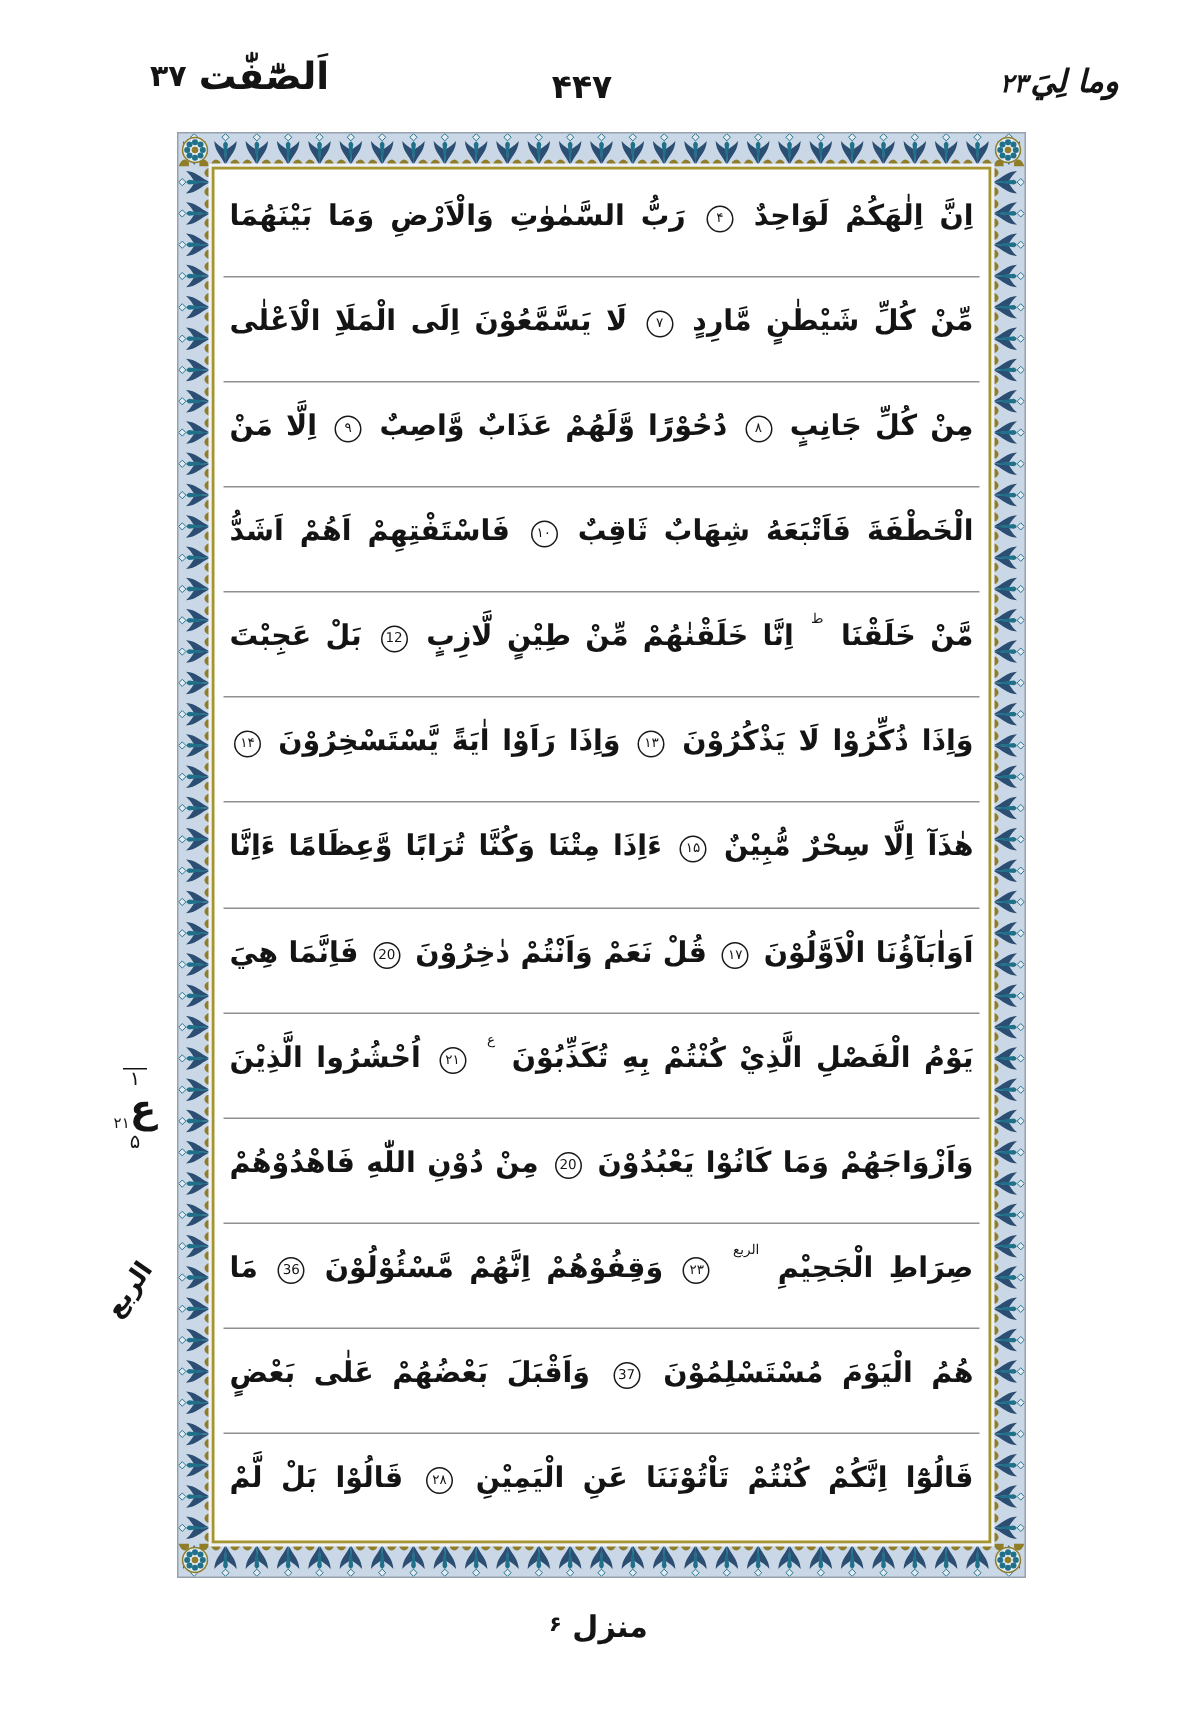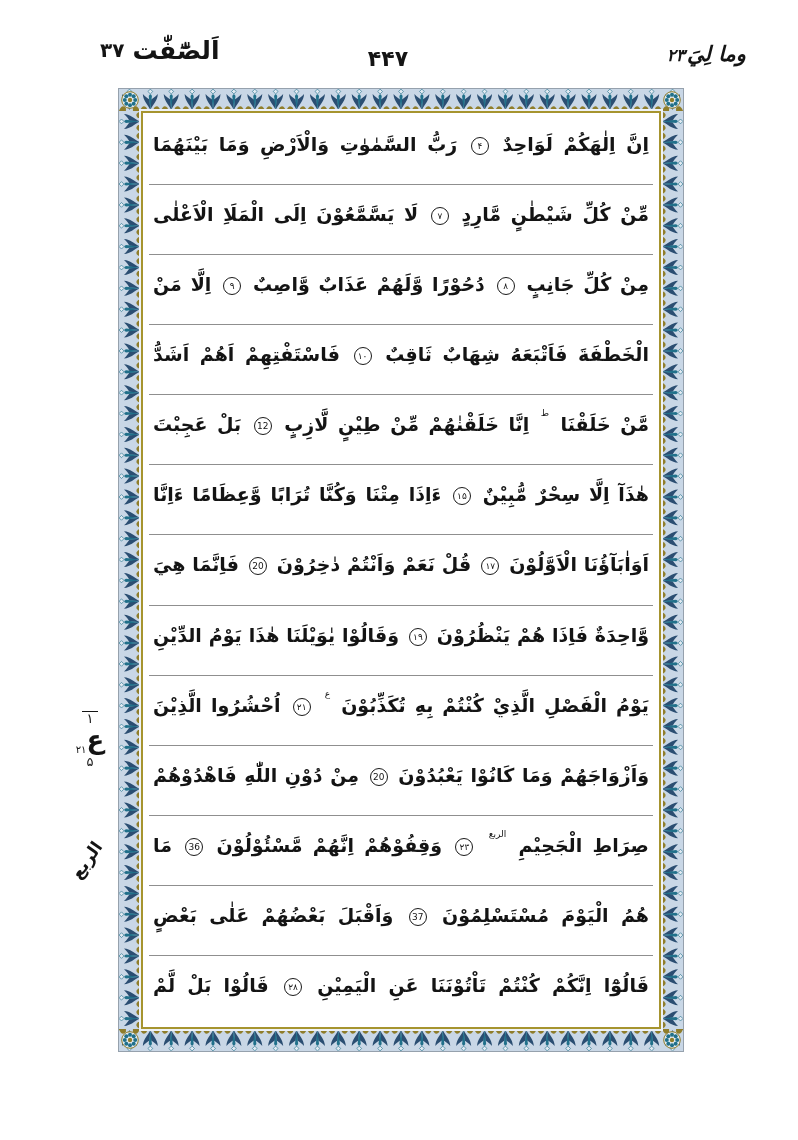--- a/index.html
+++ b/index.html
@@ -1252,33 +1252,37 @@
           <circle cx="14.676955262170047" cy="7.323044737829952" r="2" fill="#20708a"></circle>
           <circle cx="11" cy="11" r="2.2" fill="#8f7d2a"></circle>
         </svg></div>
     <div class="inner">
       <div class="textbox" id="textbox">
           <div class="qline"><span>اِنَّ اِلٰهَكُمْ لَوَاحِدٌ</span> <span class="marker">۴</span> <span>رَبُّ السَّمٰوٰتِ وَالْاَرْضِ وَمَا بَيْنَهُمَا وَرَبُّ</span> </div>
           <div class="qline"><span>مِّنْ كُلِّ شَيْطٰنٍ مَّارِدٍ</span> <span class="marker">۷</span> <span>لَا يَسَّمَّعُوْنَ اِلَى الْمَلَاِ الْاَعْلٰى وَيُقْذَفُوْنَ</span> </div>
           <div class="qline"><span>مِنْ كُلِّ جَانِبٍ</span> <span class="marker">۸</span> <span>دُحُوْرًا وَّلَهُمْ عَذَابٌ وَّاصِبٌ</span> <span class="marker">۹</span> <span>اِلَّا مَنْ خَطِفَ</span> </div>
           <div class="qline"><span>الْخَطْفَةَ فَاَتْبَعَهُ شِهَابٌ ثَاقِبٌ</span> <span class="marker">۱۰</span> <span>فَاسْتَفْتِهِمْ اَهُمْ اَشَدُّ خَلْقًا اَمْ</span> </div>
           <div class="qline"><span>مَّنْ خَلَقْنَا</span> <span class="supnote">ط</span> <span>اِنَّا خَلَقْنٰهُمْ مِّنْ طِيْنٍ لَّازِبٍ</span> <span class="marker">12</span> <span>بَلْ عَجِبْتَ وَيَسْخَرُوْنَ</span>  </div>
+          <div class="qline"><span>وَاِذَا ذُكِّرُوْا لَا يَذْكُرُوْنَ</span> <span class="marker">۱۳</span> <span>وَاِذَا رَاَوْا اٰيَةً يَّسْتَسْخِرُوْنَ</span> <span class="marker">۱۴</span>  </div>
           <div class="qline"><span>هٰذَآ اِلَّا سِحْرٌ مُّبِيْنٌ</span> <span class="marker">۱۵</span> <span>ءَاِذَا مِتْنَا وَكُنَّا تُرَابًا وَّعِظَامًا ءَاِنَّا لَمَبْعُوْثُوْنَ</span>  </div>
           <div class="qline"><span>اَوَاٰبَآؤُنَا الْاَوَّلُوْنَ</span> <span class="marker">۱۷</span> <span>قُلْ نَعَمْ وَاَنْتُمْ دٰخِرُوْنَ</span> <span class="marker">20</span> <span>فَاِنَّمَا هِيَ زَجْرَةٌ</span> </div>
-          <div class="qline"><span>وَّاحِدَةٌ فَاِذَا هُمْ يَنْظُرُوْنَ</span> <span class="marker">۱۹</span> <span>وَقَالُوْا يٰوَيْلَنَا هٰذَا يَوْمُ الدِّيْنِ</span>   </div>
           <div class="qline"><span>يَوْمُ الْفَصْلِ الَّذِيْ كُنْتُمْ بِهِ تُكَذِّبُوْنَ</span> <span class="supnote">ع</span> <span class="marker">۲۱</span> <span>اُحْشُرُوا الَّذِيْنَ ظَلَمُوْا</span> </div>
           <div class="qline"><span>وَاَزْوَاجَهُمْ وَمَا كَانُوْا يَعْبُدُوْنَ</span> <span class="marker">20</span> <span>مِنْ دُوْنِ اللّٰهِ فَاهْدُوْهُمْ اِلٰى</span> </div>
           <div class="qline"><span>صِرَاطِ الْجَحِيْمِ</span> <span class="supnote">الربع</span> <span class="marker">۲۳</span> <span>وَقِفُوْهُمْ اِنَّهُمْ مَّسْئُوْلُوْنَ</span> <span class="marker">36</span> <span>مَا لَكُمْ لَا تَنَاصَرُوْنَ</span>   </div>
           <div class="qline"><span>هُمُ الْيَوْمَ مُسْتَسْلِمُوْنَ</span> <span class="marker">37</span> <span>وَاَقْبَلَ بَعْضُهُمْ عَلٰى بَعْضٍ يَّتَسَآءَلُوْنَ</span>  </div>
           <div class="qline"><span>قَالُوْٓا اِنَّكُمْ كُنْتُمْ تَاْتُوْنَنَا عَنِ الْيَمِيْنِ</span> <span class="marker">۲۸</span> <span>قَالُوْا بَلْ لَّمْ تَكُوْنُوْا مُؤْمِنِيْنَ</span>  </div>
         </div>
     </div>
   </div>
 
   <div class="ruku">
     <div class="t">۱</div>
     <div><span class="ain">ع</span><span class="mid">۲۱</span></div>
     <div class="b">۵</div>
   </div>
   <div class="quarter">الربع</div>
 
+  <div class="manzil">
+    <span>منزل</span>
+    <span class="num">۶</span>
+  </div>
 
 </div>
 
 </body></html>

